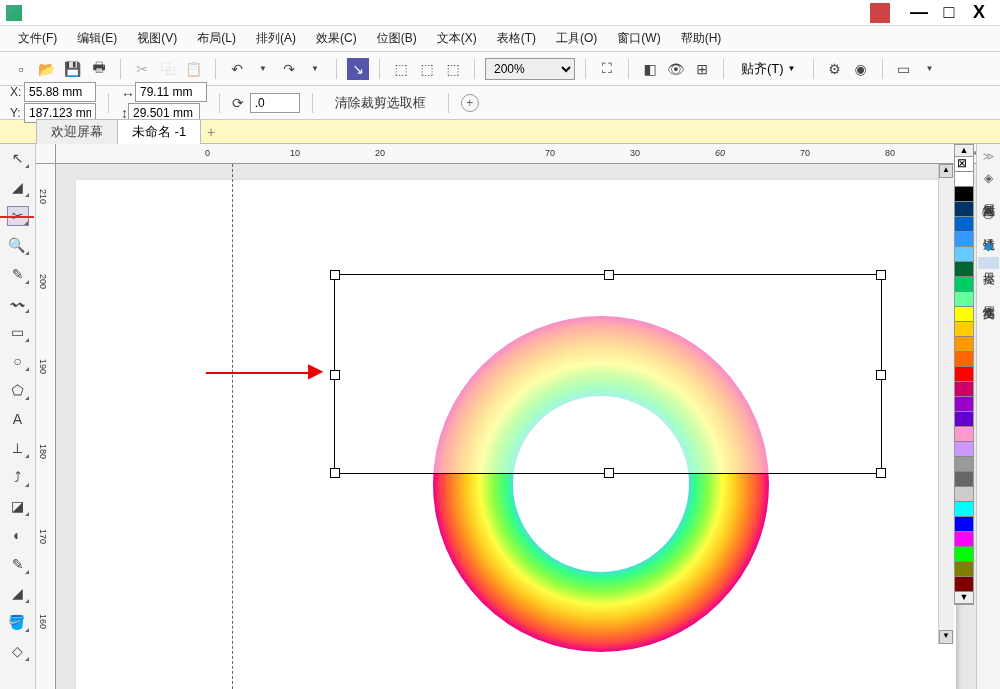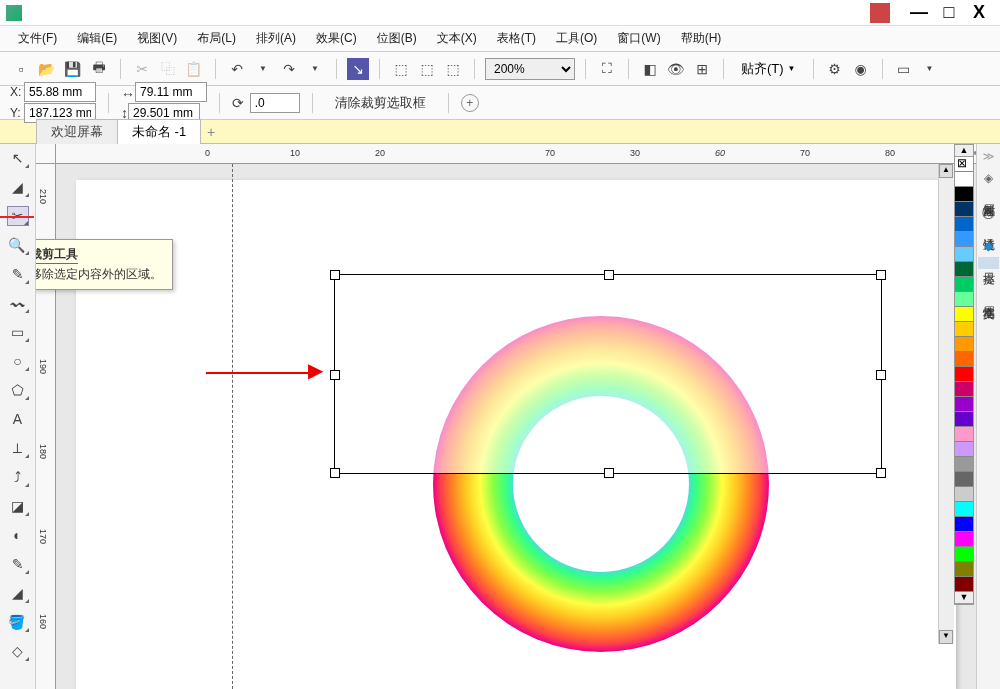--- a/index.html
+++ b/index.html
@@ -258,24 +258,20 @@
       <div class="handle" style="left:-5px;top:95px"></div>
       <div class="handle" style="right:-5px;top:95px"></div>
       <div class="handle" style="left:-5px;bottom:-5px"></div>
       <div class="handle" style="left:269px;bottom:-5px"></div>
       <div class="handle" style="right:-5px;bottom:-5px"></div>
     </div>
 
     <div class="arrow-line" style="left:170px;top:228px;width:110px"></div>
     <div class="arrow" style="left:272px;top:214px">▶</div>
 
-    <div class="tooltip" style="left:-17px;top:95px">
-      <div class="tt-title">裁剪工具</div>
-      <div>移除选定内容外的区域。</div>
-    </div>
   </div>
 
   <div class="right-dock">
     <div class="dock-close">≫</div>
     <div class="dock-icon">◈</div>
     <div class="dock-panel">对象属性</div>
     <div class="dock-icon">◯</div>
     <div class="dock-panel">透镜</div>
     <div class="dock-icon" style="color:#28c">◆</div>
     <div class="dock-panel" style="background:#cde">提示</div>

